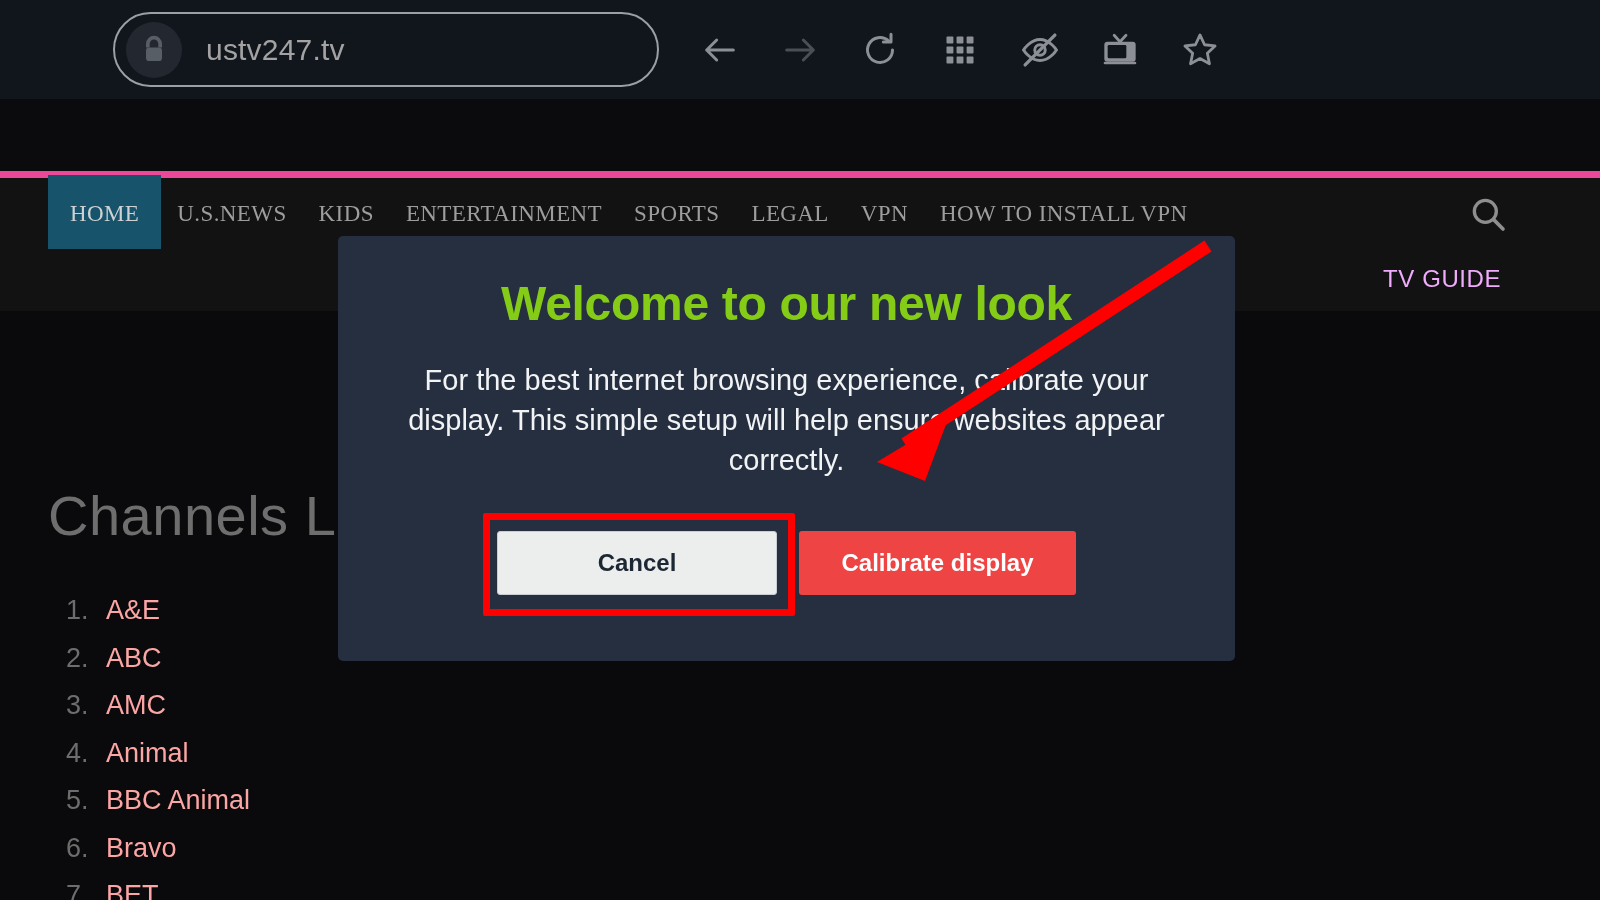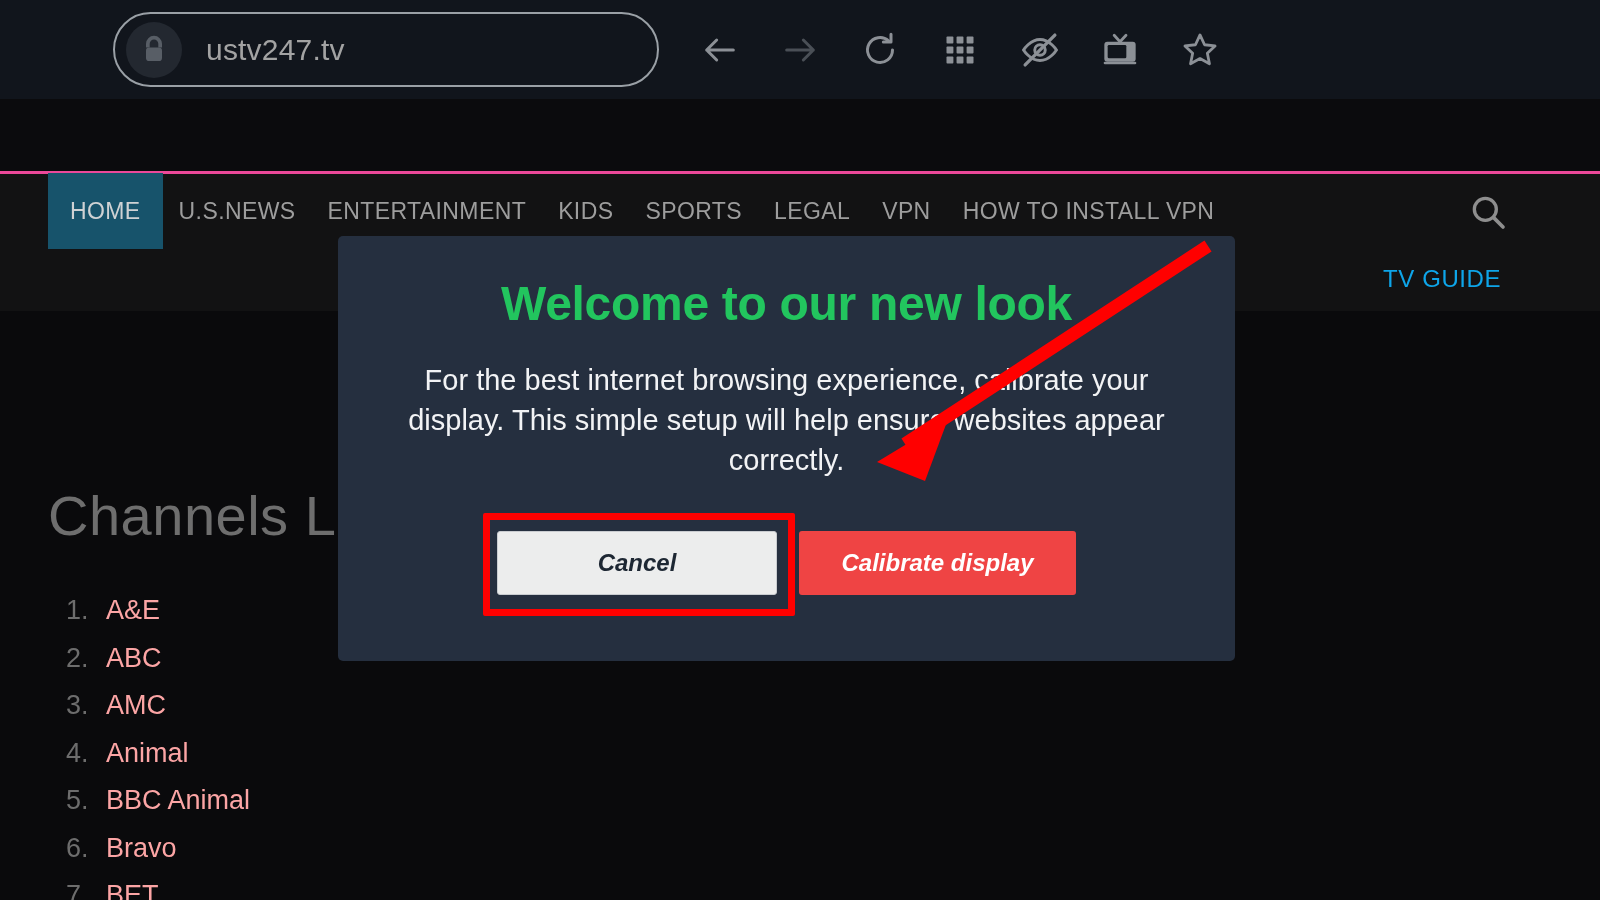--- a/index.html
+++ b/index.html
@@ -95,21 +95,22 @@
     height: 72px;
     background: #0b0b0d;
   }
 
   .navbar {
     position: absolute;
     top: 72px; left: 0;
     width: 1600px;
     height: 78px;
     background: #121213;
-    border-top: 3px solid #ec4899;
+    border-top: 7px solid #ec4899;
+    font-family: Liberation Serif, serif;
   }
 
   .nav-inner {
     position: relative;
     height: 100%;
     display: flex;
     align-items: center;
   }
 
   .nav-item {
@@ -144,21 +145,21 @@
     top: 150px;
     left: 0;
     width: 1600px;
     height: 62px;
     background: #121213;
   }
   .tvguide-label {
     position: absolute;
     left: 1383px;
     top: 16px;
-    color: #0ea5e9;
+    color: #f0abfc;
     font-size: 24px;
     letter-spacing: 0.6px;
   }
 
   .content {
     position: absolute;
     top: 212px; left: 0;
     width: 1600px;
     height: 589px;
     background: #0a0a0c;
@@ -208,21 +209,21 @@
     border-radius: 5px;
     z-index: 20;
   }
 
   .modal-title {
     position: absolute;
     top: 40px;
     left: 0;
     width: 100%;
     text-align: center;
-    color: #22c55e;
+    color: #84cc16;
     font-size: 48px;
     font-weight: 700;
     letter-spacing: -0.3px;
   }
 
   .modal-body {
     position: absolute;
     top: 124px;
     left: 48px;
     width: 801px;
@@ -234,21 +235,20 @@
   }
 
   .modal-buttons {
     position: absolute;
     top: 295px;
     left: 0;
     width: 100%;
     display: flex;
     justify-content: center;
     gap: 22px;
-    font-style: italic;
   }
 
   .btn {
     height: 64px;
     display: flex;
     align-items: center;
     justify-content: center;
     font-size: 24px;
     font-weight: 700;
     border-radius: 3px;
@@ -369,24 +369,24 @@
     <div class="navbar">
       <div class="nav-inner">
 
         <span class="nav-item first active">
           <span>HOME</span>
         </span>
         <span class="nav-item">
           <span>U.S.NEWS</span>
         </span>
         <span class="nav-item">
+          <span>KIDS</span>
+        </span>
+        <span class="nav-item">
           <span>ENTERTAINMENT</span>
-        </span>
-        <span class="nav-item">
-          <span>KIDS</span>
         </span>
         <span class="nav-item">
           <span>SPORTS</span>
         </span>
         <span class="nav-item">
           <span>LEGAL</span>
         </span>
         <span class="nav-item">
           <span>VPN</span>
         </span>

